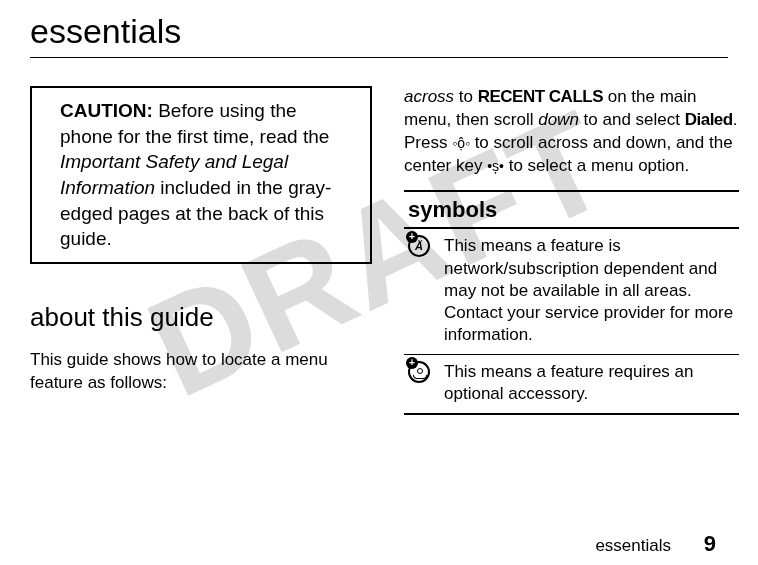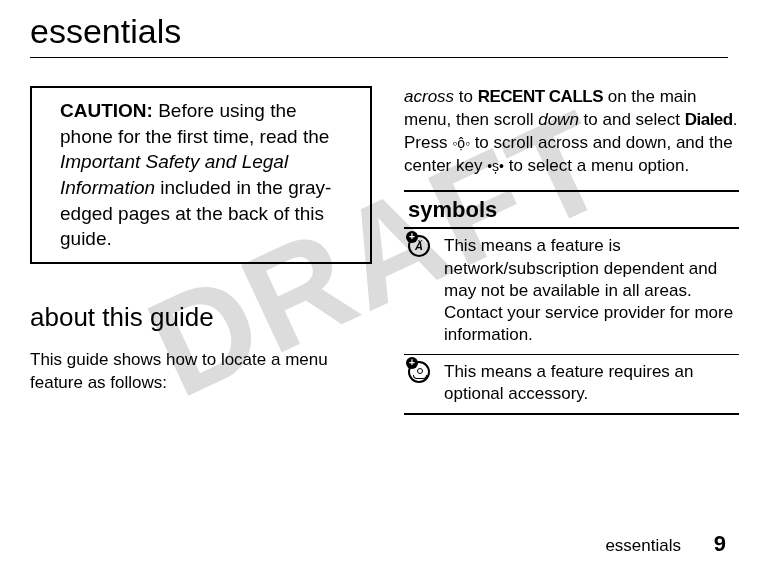--- a/index.html
+++ b/index.html
@@ -83,21 +83,21 @@
     padding: 3px 4px;
   }
   .sym-table td {
     border-bottom:1px solid #000; padding:6px 4px 8px 4px; font-size:17px;
     vertical-align: top; line-height:1.3;
   }
   .sym-table tr:last-child td { border-bottom:2px solid #000; }
   .icon-cell { width:36px; }
   .footer {
     position: absolute;
-    bottom: 8px; right: 32px;
+    bottom: 8px; right: 42px;
     font-size: 17px;
   }
   .footer .pnum { font-weight: bold; font-size: 22px; margin-left: 28px; }
   .accessory-icon {
     display:inline-block; width:22px; height:22px; border:2px solid #000;
     border-radius:50%; position:relative; vertical-align:top;
   }
   .acc-hole { position:absolute; top:5px; left:7px; width:6px; height:6px; border:1.5px solid #000; border-radius:50%; }
   .acc-line { position:absolute; top:12px; left:3px; width:14px; height:4px; border:1.5px solid #000; border-radius:0 0 6px 6px; border-top:none;}
 </style>

